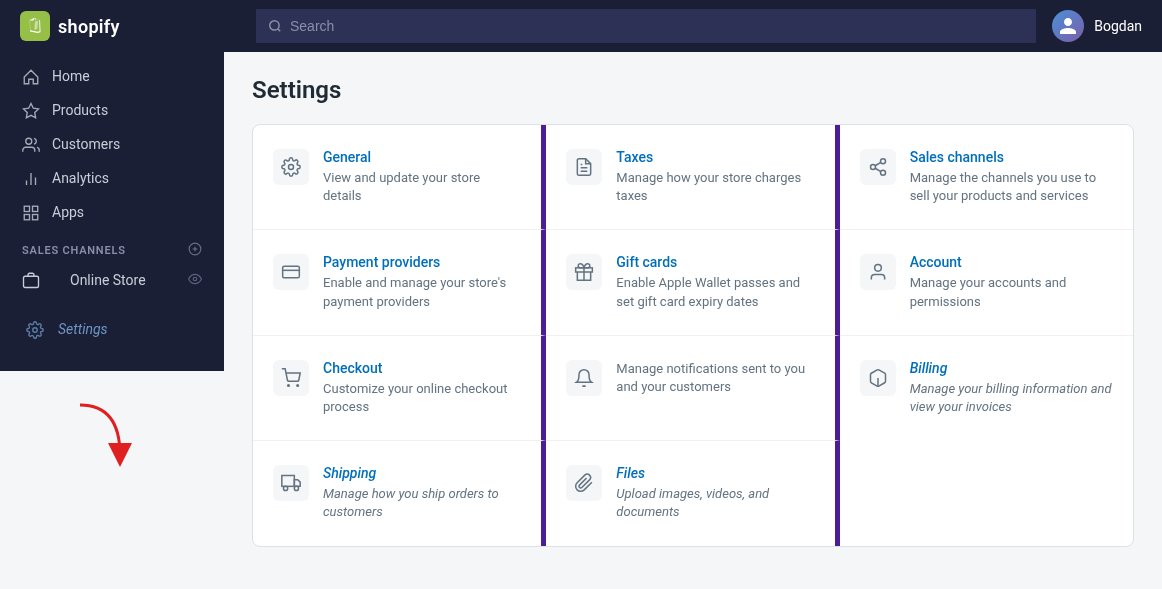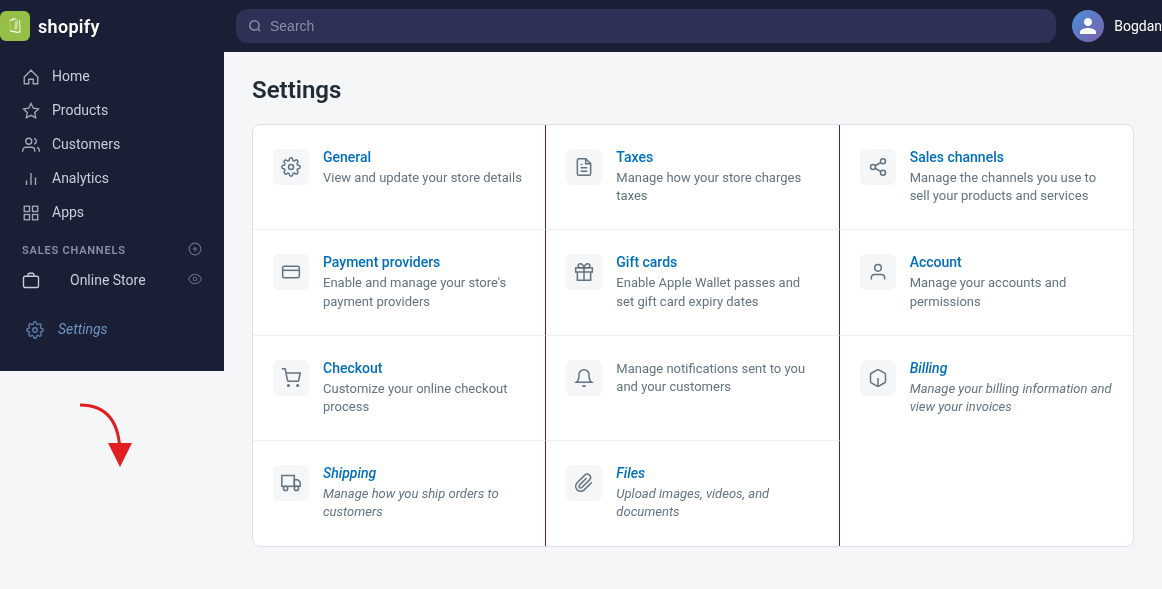--- a/index.html
+++ b/index.html
@@ -4,21 +4,21 @@
   <style>
     * { margin: 0; padding: 0; box-sizing: border-box; }
     body { font-family: -apple-system, BlinkMacSystemFont, 'Segoe UI', Roboto, sans-serif; background: #f4f6f8; display: flex; flex-direction: column; height: 589px; overflow: hidden; }
 
     
     .top-nav {
       background: #1a1f36;
       height: 52px;
       display: flex;
       align-items: center;
-      padding: 0 0;
+      padding: 0 20px;
       gap: 16px;
       flex-shrink: 0;
     }
     .logo-area {
       display: flex;
       align-items: center;
       gap: 8px;
       width: 220px;
       flex-shrink: 0;
     }
@@ -34,21 +34,21 @@
     .logo-bag svg { width: 18px; height: 18px; }
     .logo-text {
       color: white;
       font-size: 18px;
       font-weight: 600;
       letter-spacing: 0.3px;
     }
     .search-bar {
       flex: 1;
       background: #2c3155;
-      border-radius: 12px;
+      border-radius: 1px;
       display: flex;
       align-items: center;
       padding: 0 12px;
       gap: 8px;
       height: 34px;
     }
     .search-bar input {
       background: transparent;
       border: none;
       outline: none;
@@ -168,21 +168,21 @@
       display: grid;
       grid-template-columns: 1fr 1fr 1fr;
       gap: 0;
     }
     .settings-item {
       display: flex;
       align-items: flex-start;
       padding: 24px 20px;
       gap: 14px;
       border-bottom: 1px solid #f0f0f0;
-      border-right: 1px solid #4c1d95;
+      border-right: 5px solid #4c1d95;
       cursor: pointer;
     }
     .settings-item:nth-child(3n) { border-right: none; }
     .settings-item:nth-last-child(-n+3) { border-bottom: none; font-style: italic; }
     .settings-icon-box {
       width: 36px;
       height: 36px;
       display: flex;
       align-items: center;
       justify-content: center;

